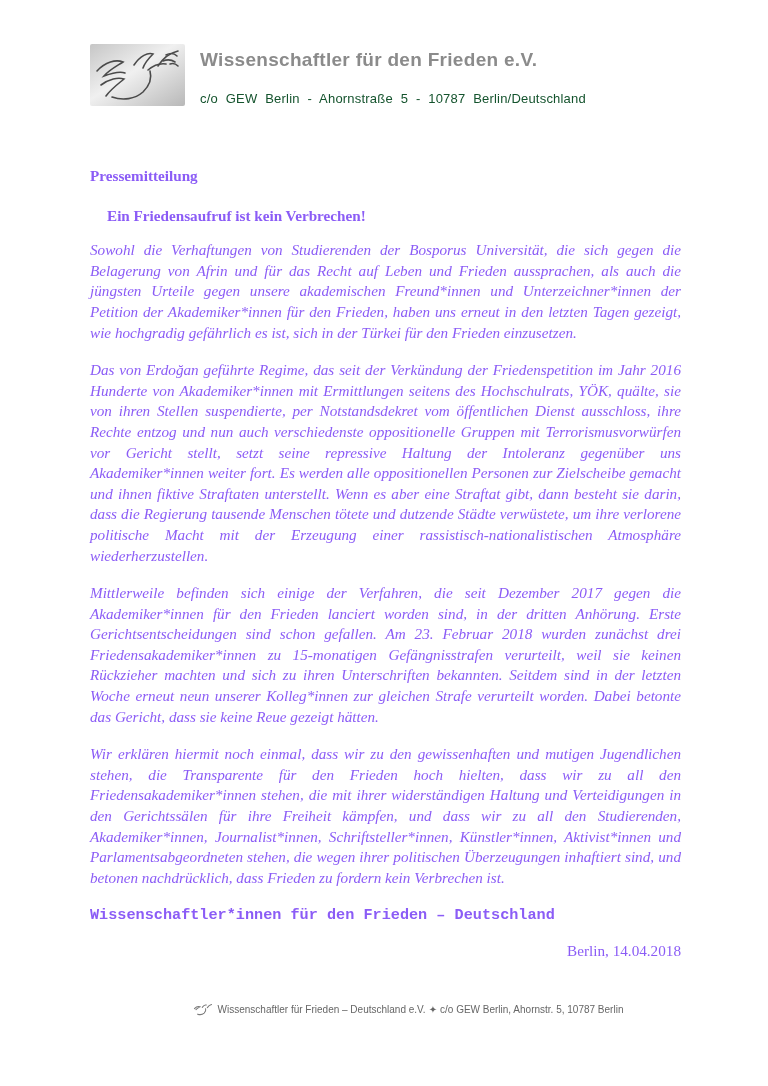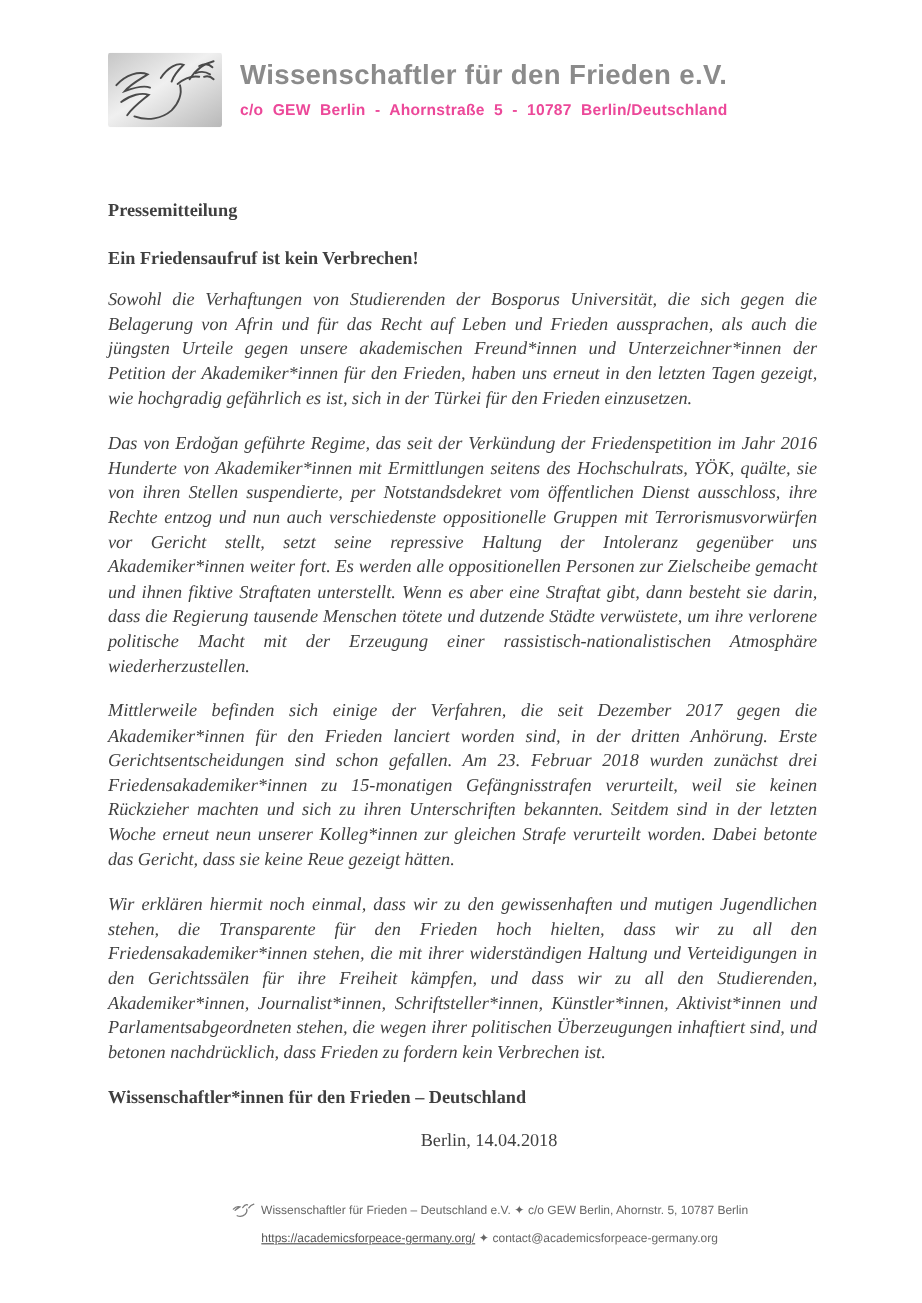--- a/index.html
+++ b/index.html
@@ -18,50 +18,50 @@
     position: absolute;
     top: 44px;
     left: 90px;
     display: flex;
     align-items: flex-start;
     gap: 15px;
   }
   .logo-box { width: 95px; height: 62px; flex: 0 0 auto; }
   .header-text { font-family: "Liberation Sans", sans-serif; padding-top: 5px; }
   .org-name {
-    font-size: 23px;
+    font-size: 19px;
     font-weight: bold;
     color: #8b8b8b;
     letter-spacing: 0.3px;
   }
   .org-address {
-    margin-top: 8px;
+    margin-top: 20px;
     font-size: 13px;
-    font-weight: bold;
-    color: #ec4899;
+    font-weight: normal;
+    color: #14532d;
     letter-spacing: 0.2px;
     word-spacing: 4px;
   }
 
   
   .main {
     position: absolute;
     top: 166px;
     left: 90px;
     width: 591px;
     font-size: 15.2px;
     line-height: 20.6px;
     text-align: justify;
-    color: #404040;
+    color: #8b5cf6;
   }
   .kicker   { font-weight: bold; margin: 0 0 19px; text-align: left; }
-  .headline { font-weight: bold; margin: 0 0 14px; text-align: left; }
+  .headline { font-weight: bold; margin: 0 17px 14px; text-align: left; }
   p.body-par { margin: 0 0 17px; font-style: italic; }
-  .signature { font-weight: bold; margin: 4px 0 12px; text-align: left; }
-  .dateline  { text-align: center; margin-left: 44px; }
+  .signature { font-weight: bold; margin: 4px 0 12px; text-align: left; font-family: Liberation Mono, monospace; }
+  .dateline  { text-align: right; margin-left: 44px; }
 
   
   .footer {
     position: absolute;
     top: 1001px;
     left: 100px;
     width: 616px;
     text-align: center;
     font-family: "Liberation Sans", sans-serif;
     font-size: 10px;
@@ -132,18 +132,15 @@
         <svg width="20" height="15" viewBox="0 0 95 62" xmlns="http://www.w3.org/2000/svg" aria-hidden="true">
           <g fill="none" stroke="#7a7a7a" stroke-width="5" stroke-linecap="round">
             <path d="M7,27 C15,18 26,15 33,18 C27,22 19,26 14,32"></path>
             <path d="M22,53 C33,57 45,55 53,48 C59,42 62,34 60,27"></path>
             <path d="M44,21 C50,12 58,8 63,10"></path>
             <path d="M68,22 C73,14 80,9 88,7"></path>
           </g>
         </svg>
       </span><span>Wissenschaftler für Frieden – Deutschland e.V.</span><span class="footer-sep">✦</span><span>c/o GEW Berlin, Ahornstr. 5, 10787 Berlin</span>
     </div>
-    <div>
-      <span class="footer-link">https://academicsforpeace-germany.org/</span><span class="footer-sep">✦</span><span>contact@academicsforpeace-germany.org</span>
-    </div>
   </div>
 
 </div>
 
 </body></html>

